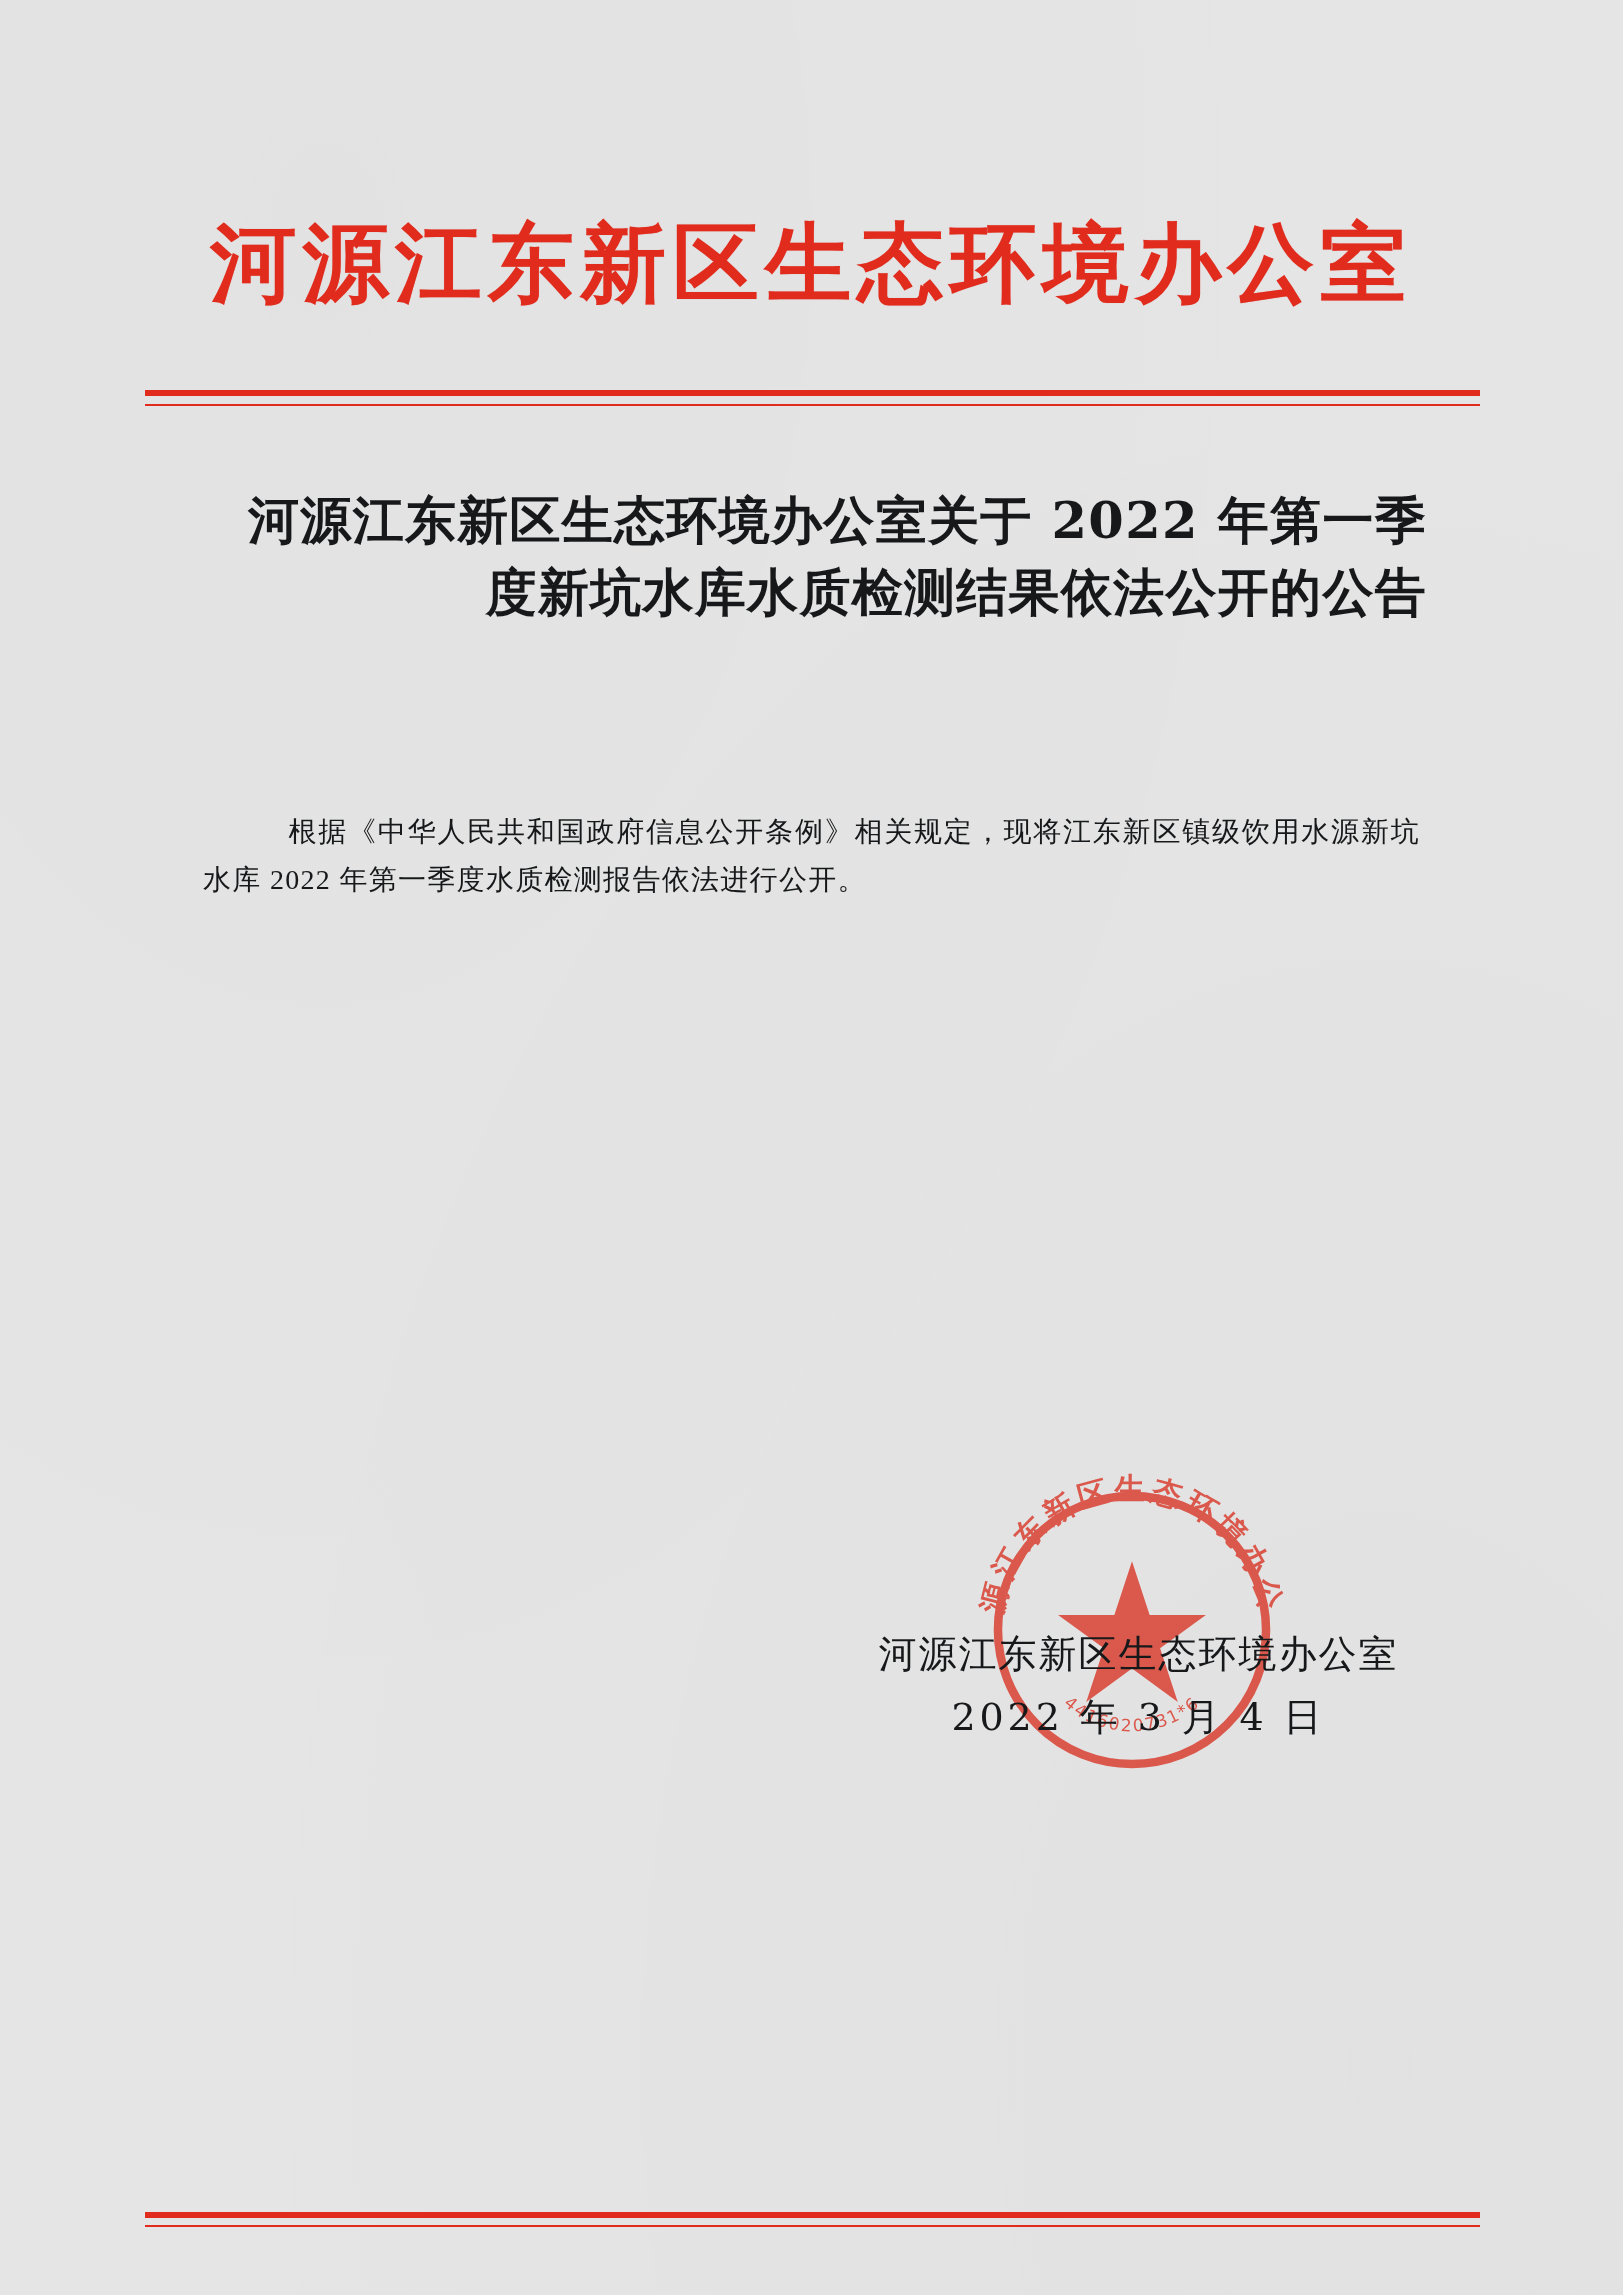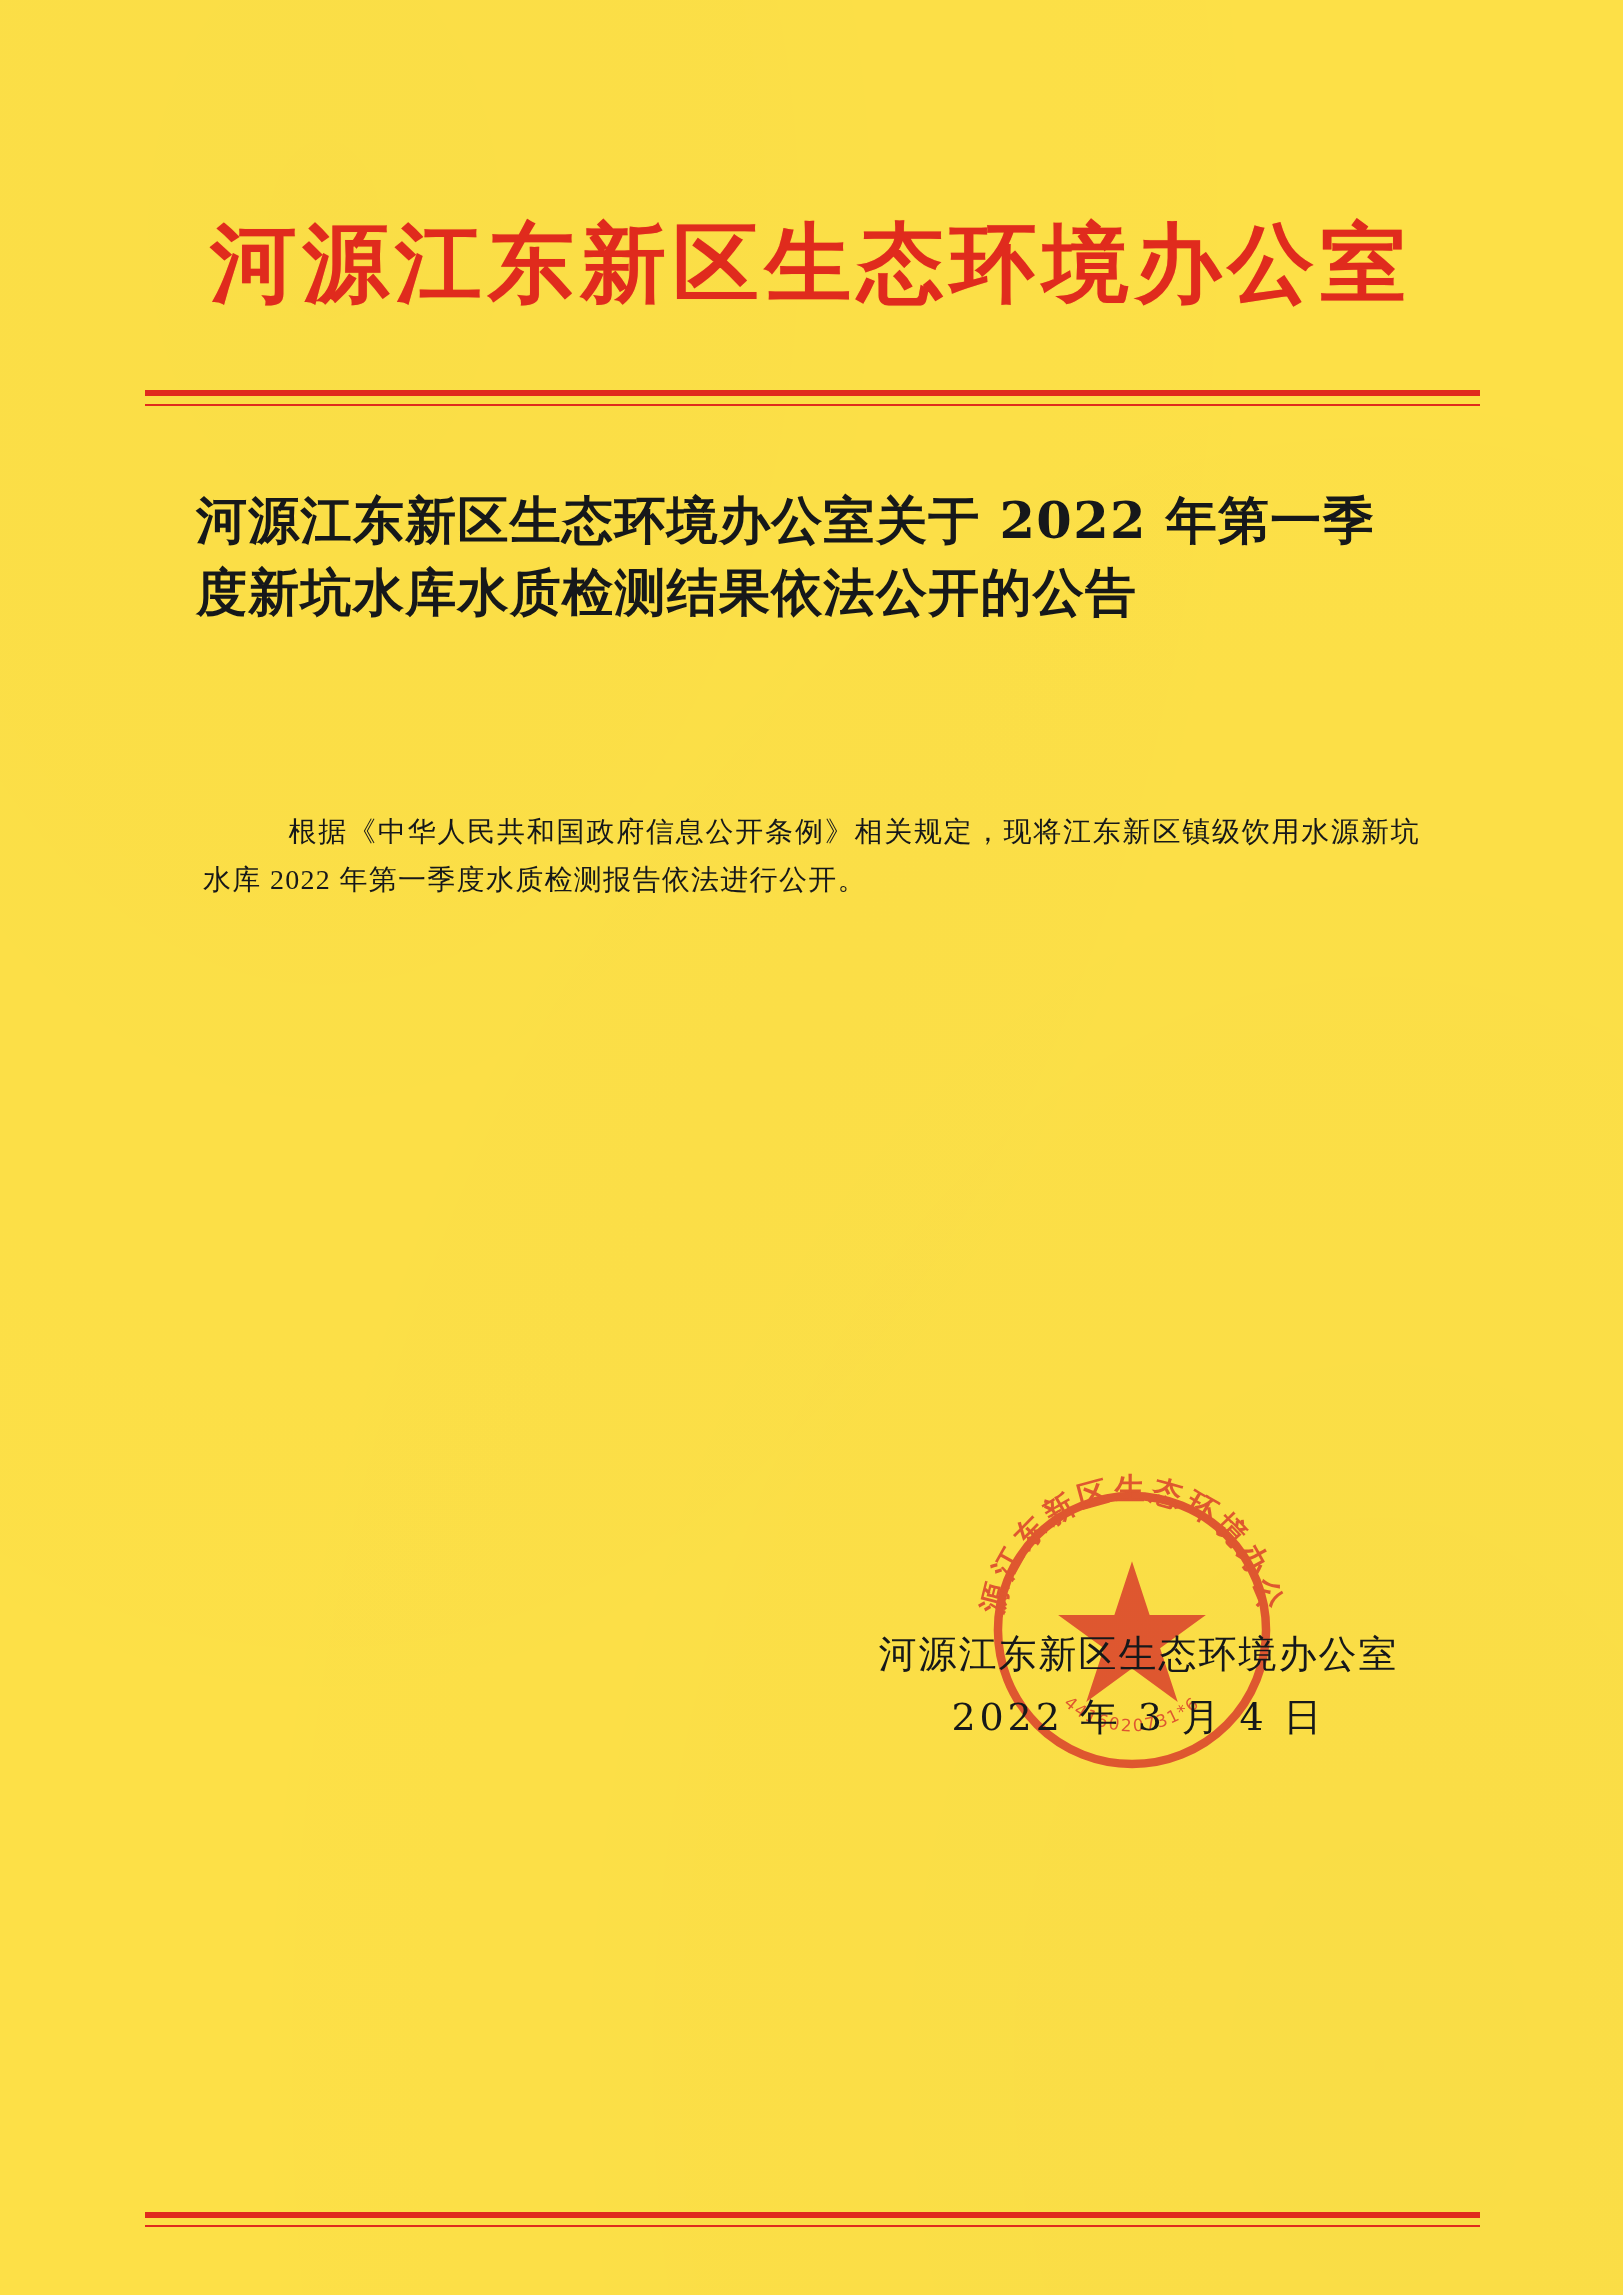--- a/index.html
+++ b/index.html
@@ -7,21 +7,21 @@
     padding: 0;
     background: #ffffff;
   }
   body {
     font-family: "DejaVu Sans", "Liberation Sans", sans-serif;
   }
   .page {
     position: relative;
     width: 1623px;
     height: 2295px;
-    background: #fde047;
+    background: #e5e5e5;
     overflow: hidden;
     box-sizing: border-box;
   }
   
   .paper-tint {
     position: absolute;
     inset: 0;
     background:
       radial-gradient(ellipse at 20% 10%, rgba(0,0,0,0.012), rgba(0,0,0,0) 60%),
       radial-gradient(ellipse at 85% 90%, rgba(0,0,0,0.015), rgba(0,0,0,0) 65%);
@@ -63,21 +63,21 @@
   .rule-top-thick { top: 390px; }
   .rule-top-thin  { top: 404px; }
   .rule-bottom-thick { top: 2212px; }
   .rule-bottom-thin  { top: 2225px; }
 
   .doc-title {
     position: absolute;
     left: 196px;
     width: 1231px;
     top: 484px;
-    text-align: left;
+    text-align: right;
     font-family: "DejaVu Serif", "Liberation Serif", serif;
     font-weight: bold;
     font-size: 51px;
     line-height: 1.42;
     color: #16181a;
     letter-spacing: 1.3px;
   }
 
   .body-block {
     position: absolute;

